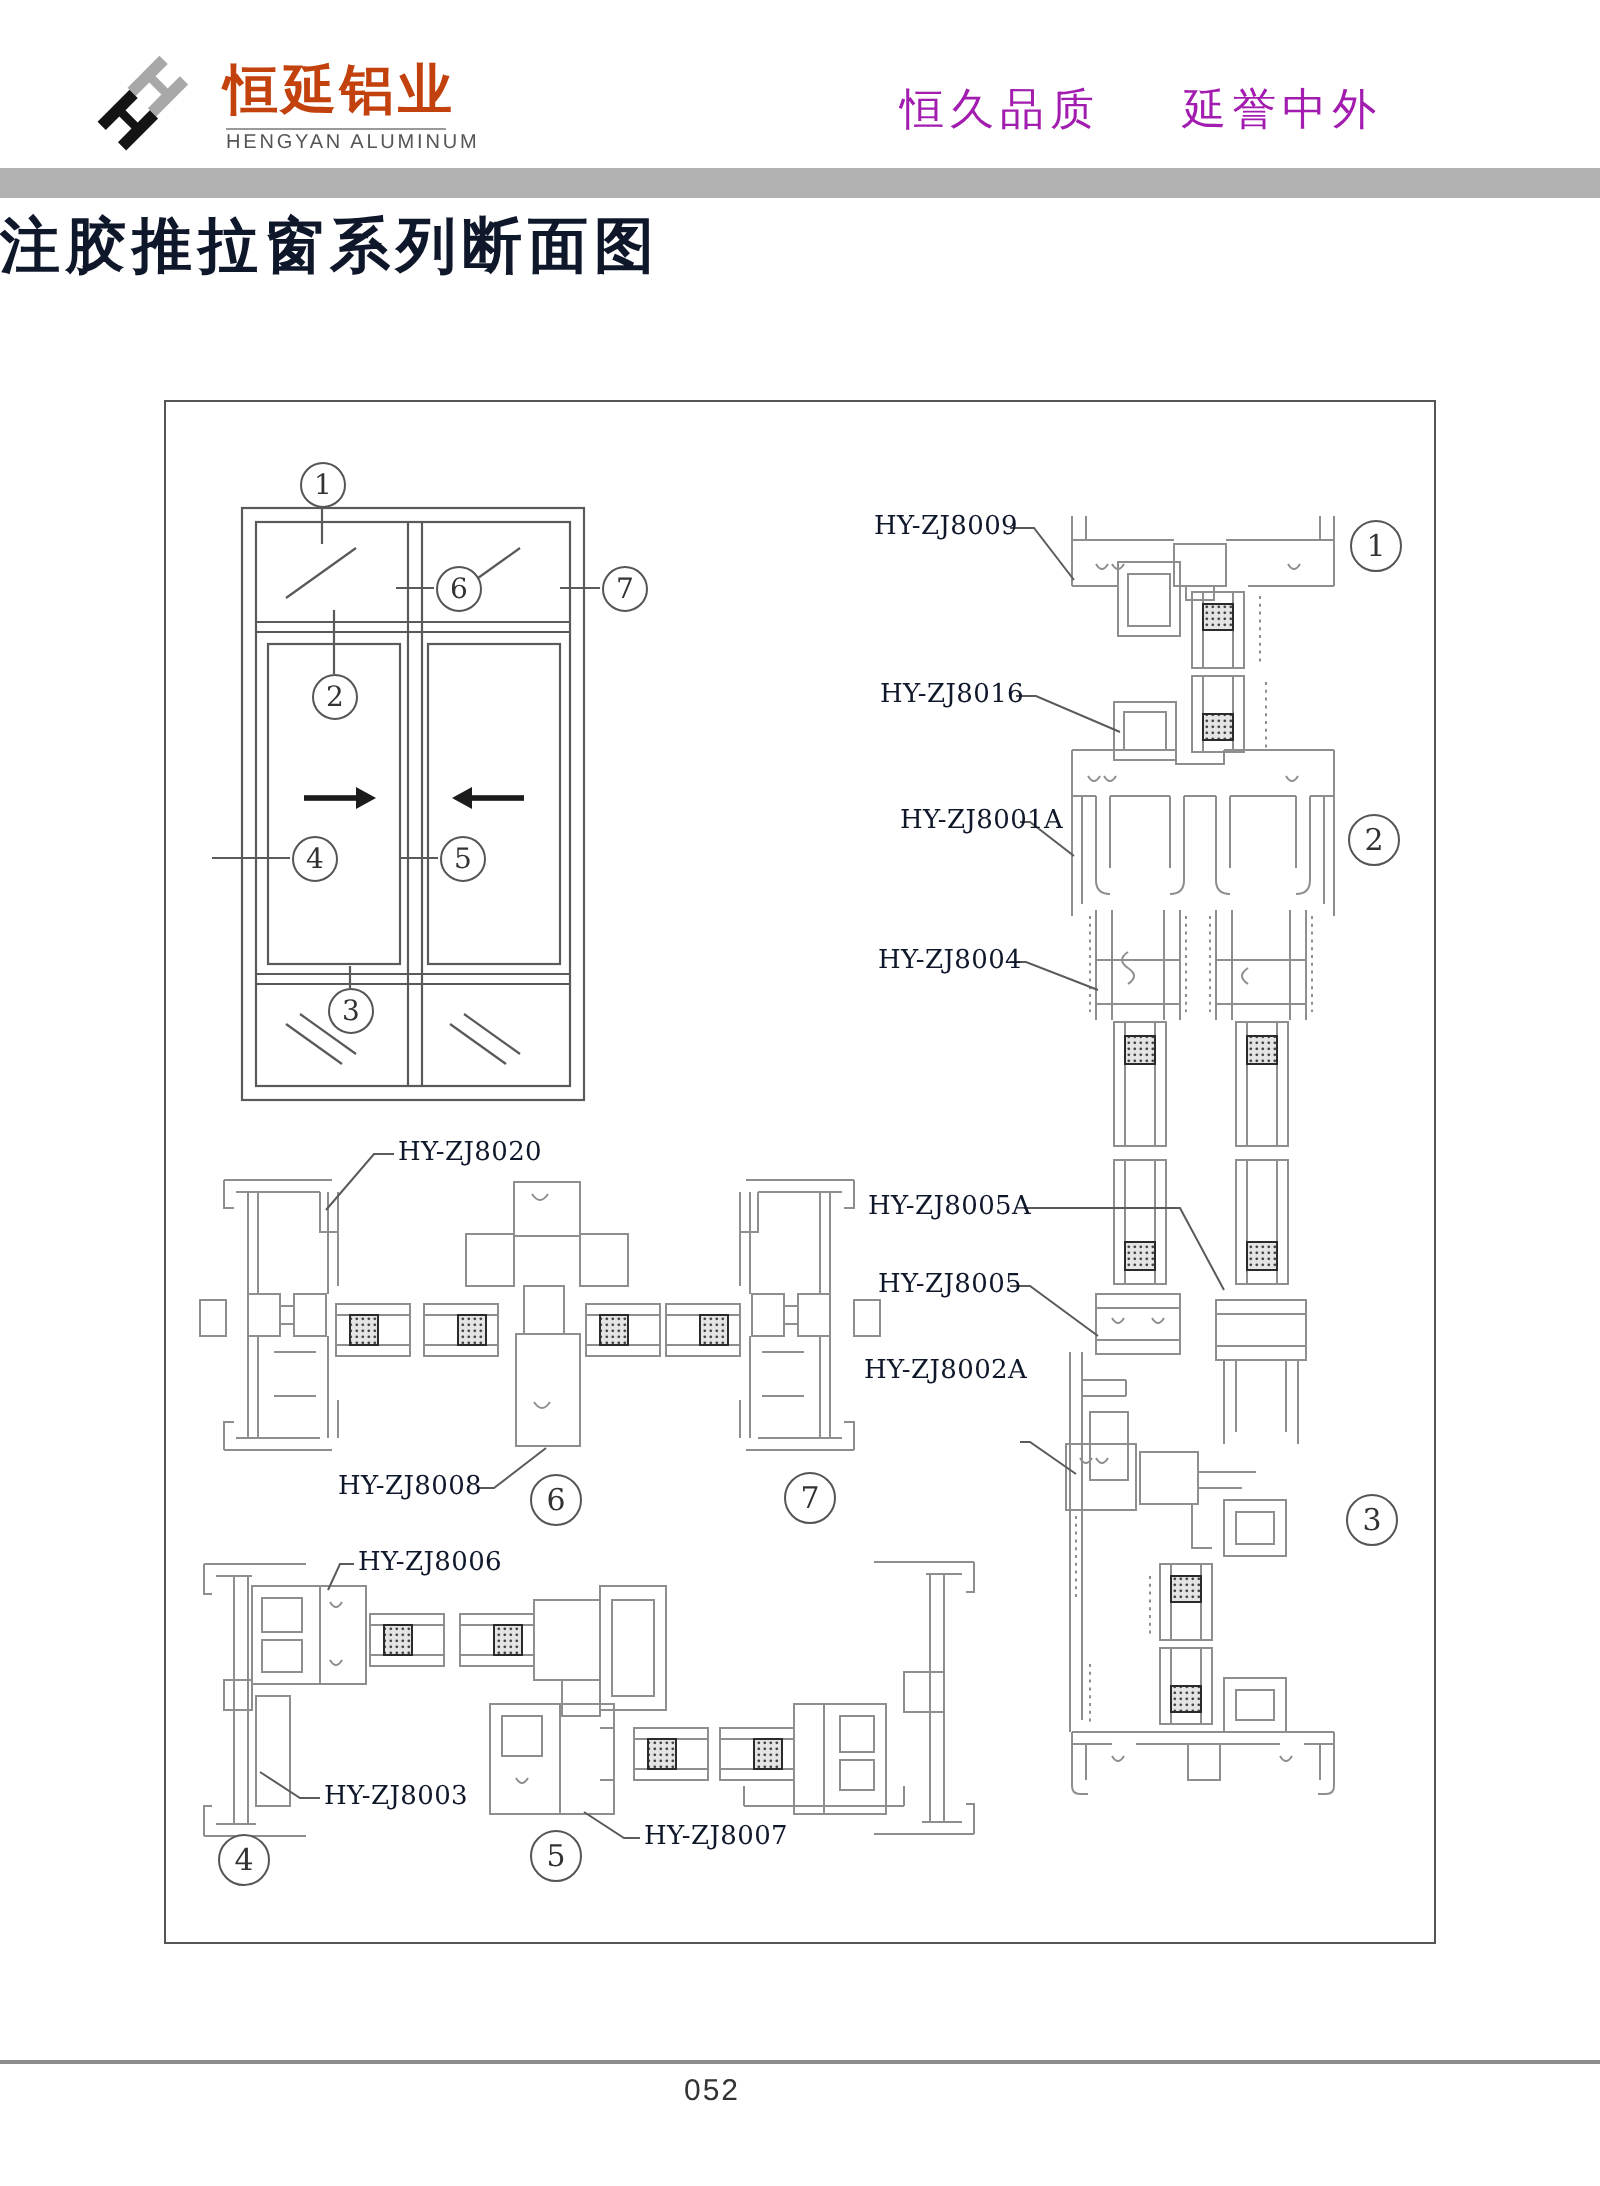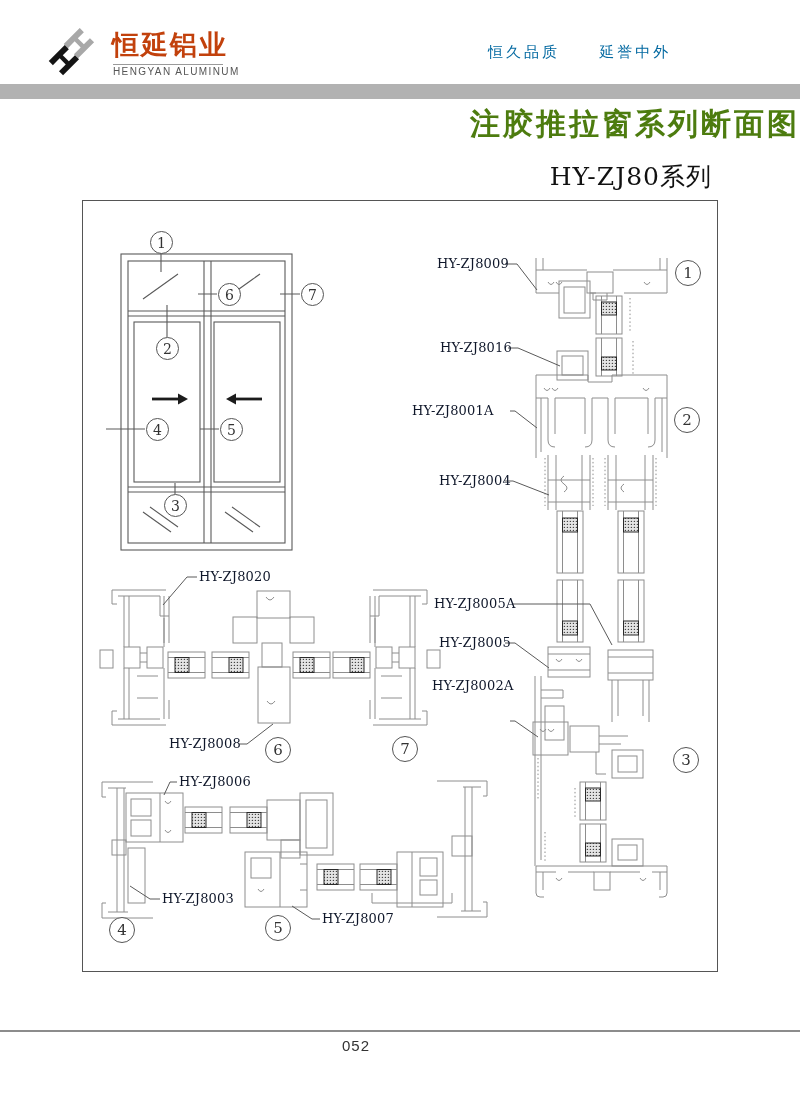--- a/index.html
+++ b/index.html
@@ -6,28 +6,28 @@
   .page{position:relative;width:800px;height:1093px;background:#ffffff;
         font-family:"Liberation Sans",sans-serif;overflow:hidden;}
   .abs{position:absolute;}
 
   
   .company-cn{position:absolute;left:112px;top:32px;font-size:27px;font-weight:bold;
               color:#c2410c;letter-spacing:2px;line-height:1;}
   .company-rule{position:absolute;left:113px;top:64px;width:110px;height:1px;background:#9a9a9a;}
   .company-en{position:absolute;left:113px;top:67px;font-size:10px;color:#555;
               letter-spacing:1.4px;line-height:1;}
-  .slogan{position:absolute;left:488px;top:44px;font-size:15px;color:#0369a1;
+  .slogan{position:absolute;left:450px;top:44px;font-size:22px;color:#a21caf;
           letter-spacing:3px;line-height:1;white-space:nowrap;}
   .slogan span + span{margin-left:32px;}
   .header-bar{position:absolute;left:0;top:84px;width:800px;height:15px;background:#b2b2b2;}
 
   
-  .doc-title{position:absolute;left:0;top:107px;width:800px;text-align:right;
-             font-size:30px;font-weight:bold;color:#4d7c0f;letter-spacing:3px;line-height:1.1;}
+  .doc-title{position:absolute;left:0;top:107px;width:800px;text-align:left;
+             font-size:30px;font-weight:bold;color:#0f172a;letter-spacing:3px;line-height:1.1;}
   .series{position:absolute;right:88px;top:163px;font-family:"DejaVu Serif",serif;
           font-size:25px;color:#111;letter-spacing:1px;line-height:1.1;}
 
   
   .diagram-border{position:absolute;left:82px;top:200px;width:634px;height:770px;
                   border:1.2px solid #555;}
   .drawing{position:absolute;left:0;top:0;}
   .plabel{position:absolute;font-family:"DejaVu Serif",serif;font-size:13px;color:#0f172a;
           letter-spacing:0.2px;white-space:nowrap;line-height:1.2;}
   .co{position:absolute;border:1.1px solid #555;border-radius:50%;background:#fff;
@@ -57,21 +57,20 @@
   <div class="company-cn">恒延铝业</div>
   <div class="company-rule"></div>
   <div class="company-en">HENGYAN ALUMINUM</div>
   <div class="slogan">
     <span>恒久品质</span>
     <span>延誉中外</span>
   </div>
   <div class="header-bar"></div>
 
   <div class="doc-title">注胶推拉窗系列断面图</div>
-  <div class="series">HY-ZJ80系列</div>
 
   <div class="diagram-border"></div>
 
   <svg class="drawing" width="800" height="1093" viewBox="0 0 800 1093">
     <defs>
       <pattern id="dots" width="3" height="3" patternUnits="userSpaceOnUse">
         <rect width="3" height="3" fill="#e4e4e4"></rect>
         <circle cx="1.4" cy="1.4" r="0.7" fill="#444"></circle>
       </pattern>
 
@@ -290,21 +289,21 @@
       <path d="M197,577 h-10 l-24,28"></path>
       <path d="M239,744 h8 l26,-20"></path>
       <path d="M177,782 h-7 l-6,13"></path>
       <path d="M160,899 h-10 l-20,-13"></path>
       <path d="M320,919 h-8 l-20,-13"></path>
     </g>
   </svg>
 
   <div class="plabel" style="left:437px;top:256px">HY-ZJ8009</div>
   <div class="plabel" style="left:440px;top:340px">HY-ZJ8016</div>
-  <div class="plabel" style="left:412px;top:403px">HY-ZJ8001A</div>
+  <div class="plabel" style="left:450px;top:403px">HY-ZJ8001A</div>
   <div class="plabel" style="left:439px;top:473px">HY-ZJ8004</div>
   <div class="plabel" style="left:434px;top:596px">HY-ZJ8005A</div>
   <div class="plabel" style="left:439px;top:635px">HY-ZJ8005</div>
   <div class="plabel" style="left:432px;top:678px">HY-ZJ8002A</div>
   <div class="plabel" style="left:199px;top:569px">HY-ZJ8020</div>
   <div class="plabel" style="left:169px;top:736px">HY-ZJ8008</div>
   <div class="plabel" style="left:179px;top:774px">HY-ZJ8006</div>
   <div class="plabel" style="left:162px;top:891px">HY-ZJ8003</div>
   <div class="plabel" style="left:322px;top:911px">HY-ZJ8007</div>
 

